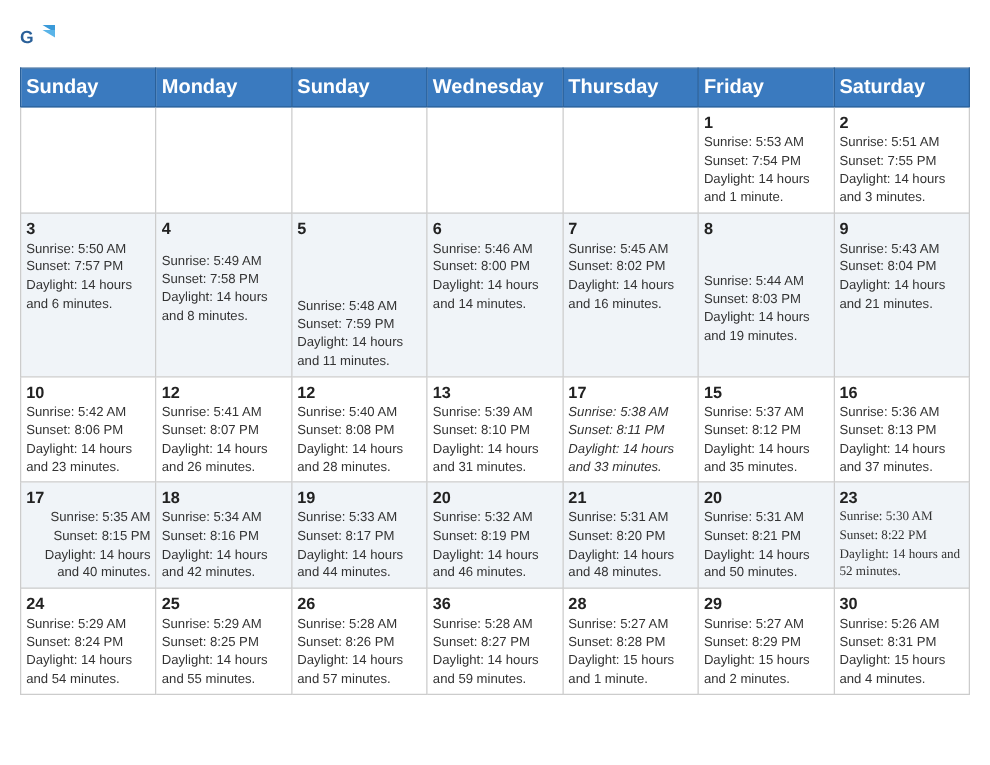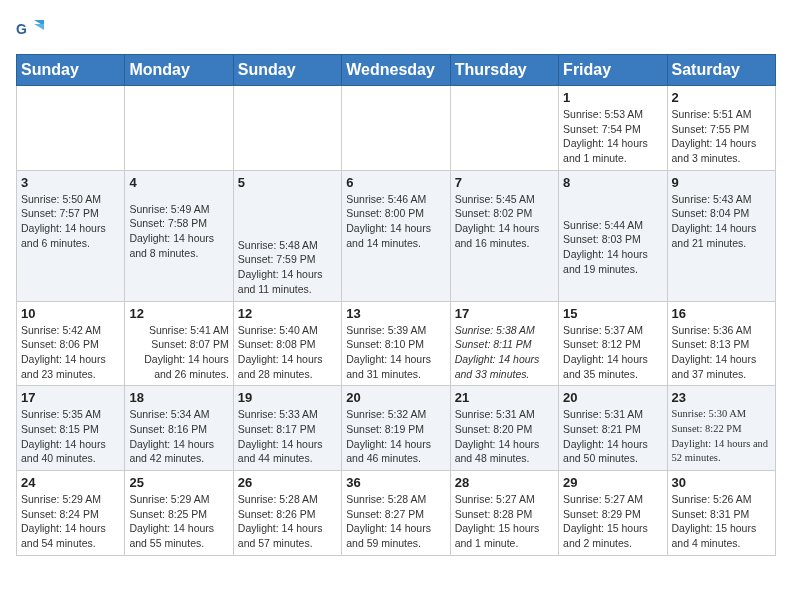--- a/index.html
+++ b/index.html
@@ -189,21 +189,21 @@
       </tr>
       <tr>
         <td>
           <span class="day-number">10</span>
           <div class="day-info" style="white-space: pre-line;">Sunrise: 5:42 AM
 Sunset: 8:06 PM
 Daylight: 14 hours and 23 minutes.</div>
         </td>
         <td>
           <span class="day-number">12</span>
-          <div class="day-info" style="white-space: pre-line; text-align: right;">Sunrise: 5:41 AM
+          <div class="day-info" style="white-space: pre-line;">Sunrise: 5:41 AM
 Sunset: 8:07 PM
 Daylight: 14 hours and 26 minutes.</div>
         </td>
         <td>
           <span class="day-number">12</span>
           <div class="day-info" style="white-space: pre-line;">Sunrise: 5:40 AM
 Sunset: 8:08 PM
 Daylight: 14 hours and 28 minutes.</div>
         </td>
         <td>
@@ -227,21 +227,21 @@
         <td>
           <span class="day-number">16</span>
           <div class="day-info" style="white-space: pre-line;">Sunrise: 5:36 AM
 Sunset: 8:13 PM
 Daylight: 14 hours and 37 minutes.</div>
         </td>
       </tr>
       <tr>
         <td>
           <span class="day-number">17</span>
-          <div class="day-info" style="white-space: pre-line;">Sunrise: 5:35 AM
+          <div class="day-info" style="white-space: pre-line; text-align: right;">Sunrise: 5:35 AM
 Sunset: 8:15 PM
 Daylight: 14 hours and 40 minutes.</div>
         </td>
         <td>
           <span class="day-number">18</span>
           <div class="day-info" style="white-space: pre-line;">Sunrise: 5:34 AM
 Sunset: 8:16 PM
 Daylight: 14 hours and 42 minutes.</div>
         </td>
         <td>

